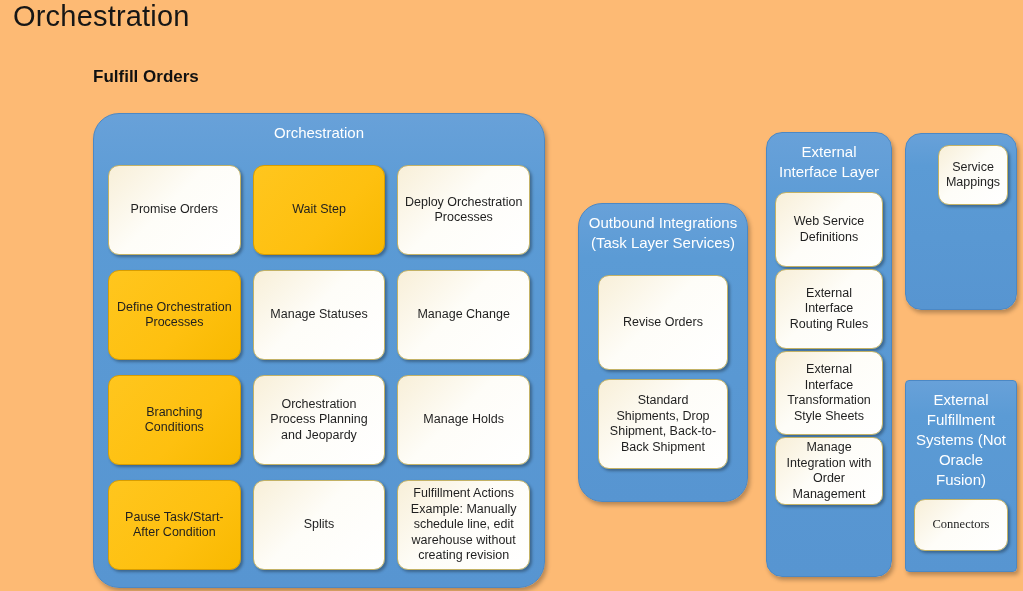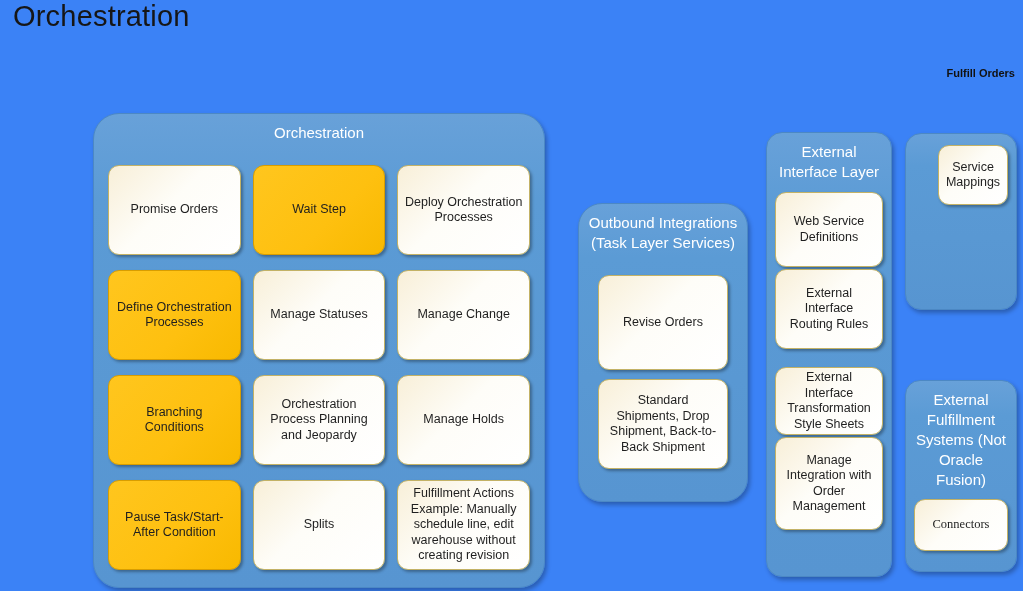--- a/index.html
+++ b/index.html
@@ -1,26 +1,26 @@
 <!DOCTYPE html>
 <html><head>
 <meta charset="utf-8">
 <style>
   html,body{margin:0;padding:0;background:#ffffff;}
   .canvas{
-    position:relative;width:1023px;height:591px;background:#3b82f6;
+    position:relative;width:1023px;height:591px;background:#fdba74;
     font-family:"Liberation Sans",sans-serif;overflow:hidden;
   }
   .page-title{
     position:absolute;left:13px;top:0px;margin:0;
     font-size:29px;font-weight:400;color:#161616;letter-spacing:0.2px;
   }
   .subtitle{
     position:absolute;left:93px;top:67px;width:922px;
-    text-align:right;font-size:11px;font-weight:700;color:#111;
+    text-align:left;font-size:17px;font-weight:700;color:#111;
   }
   .group{
     position:absolute;
     background:linear-gradient(180deg,#68a1d9 0%,#5b9bd5 18%,#5795d1 100%);
     border:1px solid #4c88c4;
     box-shadow:2px 3px 4px rgba(0,0,0,0.28);
   }
   .group-title{
     color:#ffffff;text-align:center;font-size:15px;line-height:20px;
     padding:9px 6px 0 6px;
@@ -48,28 +48,28 @@
   
   #g-out{left:578px;top:203px;width:168px;height:297px;border-radius:24px;}
   #g-out .stack{margin:22px 19px 0 19px;display:flex;flex-direction:column;gap:9px;}
   #g-out .card:nth-child(1){height:95px;}
   #g-out .card:nth-child(2){height:90px;}
   
   #g-eil{left:766px;top:132px;width:124px;height:443px;border-radius:16px;}
   #g-eil .stack{margin:10px 8px 0 8px;display:flex;flex-direction:column;gap:2px;}
   #g-eil .card:nth-child(1){height:75px;}
   #g-eil .card:nth-child(2){height:80px;}
-  #g-eil .card:nth-child(3){height:68px;margin-top:16px;}
-  #g-eil .card:nth-child(4){height:93px;}
+  #g-eil .card:nth-child(3){height:84px;}
+  #g-eil .card:nth-child(4){height:68px;border-radius:10px;}
   
   #g-off{left:905px;top:133px;width:110px;height:175px;border-radius:16px;}
   #g-off .stack{margin:11px 8px 0 8px;display:flex;flex-direction:column;}
   #g-off .card{height:60px;margin-left:24px;}
   
-  #g-efs{left:905px;top:380px;width:110px;height:190px;border-radius:15px;}
+  #g-efs{left:905px;top:380px;width:110px;height:190px;border-radius:4px;}
   #g-efs .stack{margin:9px 8px 0 8px;display:flex;flex-direction:column;}
   #g-efs .card{height:52px;font-family:Liberation Serif, serif;}
 </style>
 </head>
 <body>
 
 <div class="canvas">
 
   <h1 class="page-title">Orchestration</h1>
   <div class="subtitle">Fulfill Orders</div>

